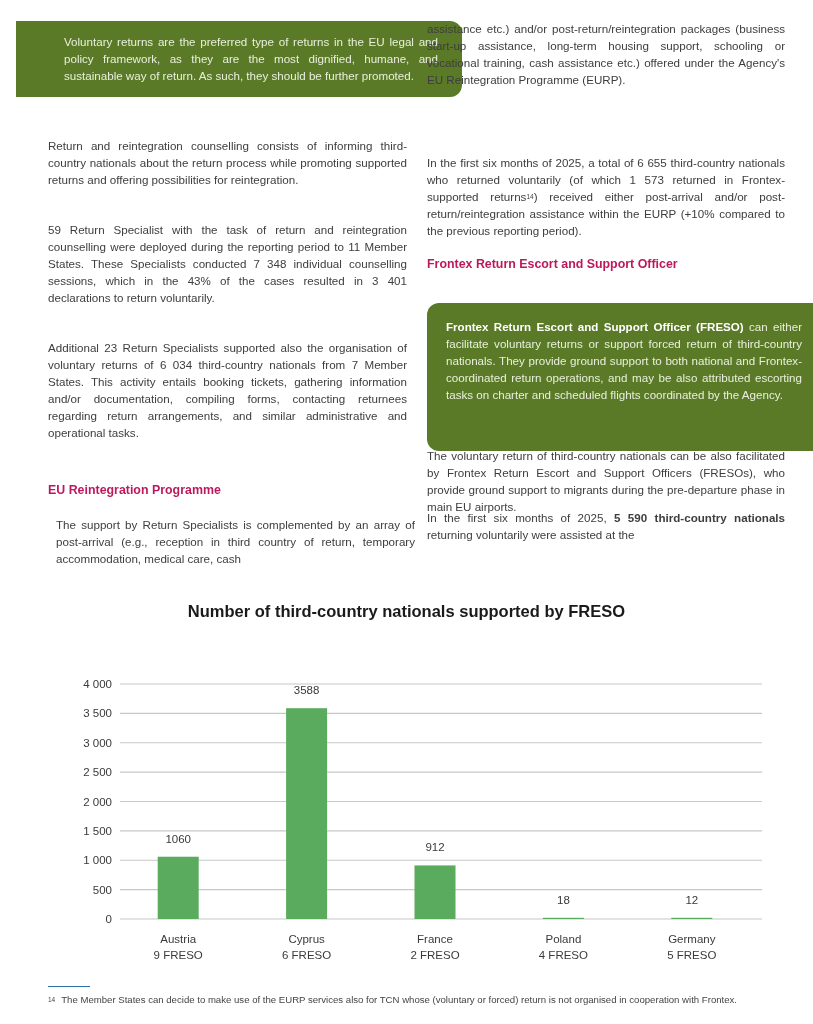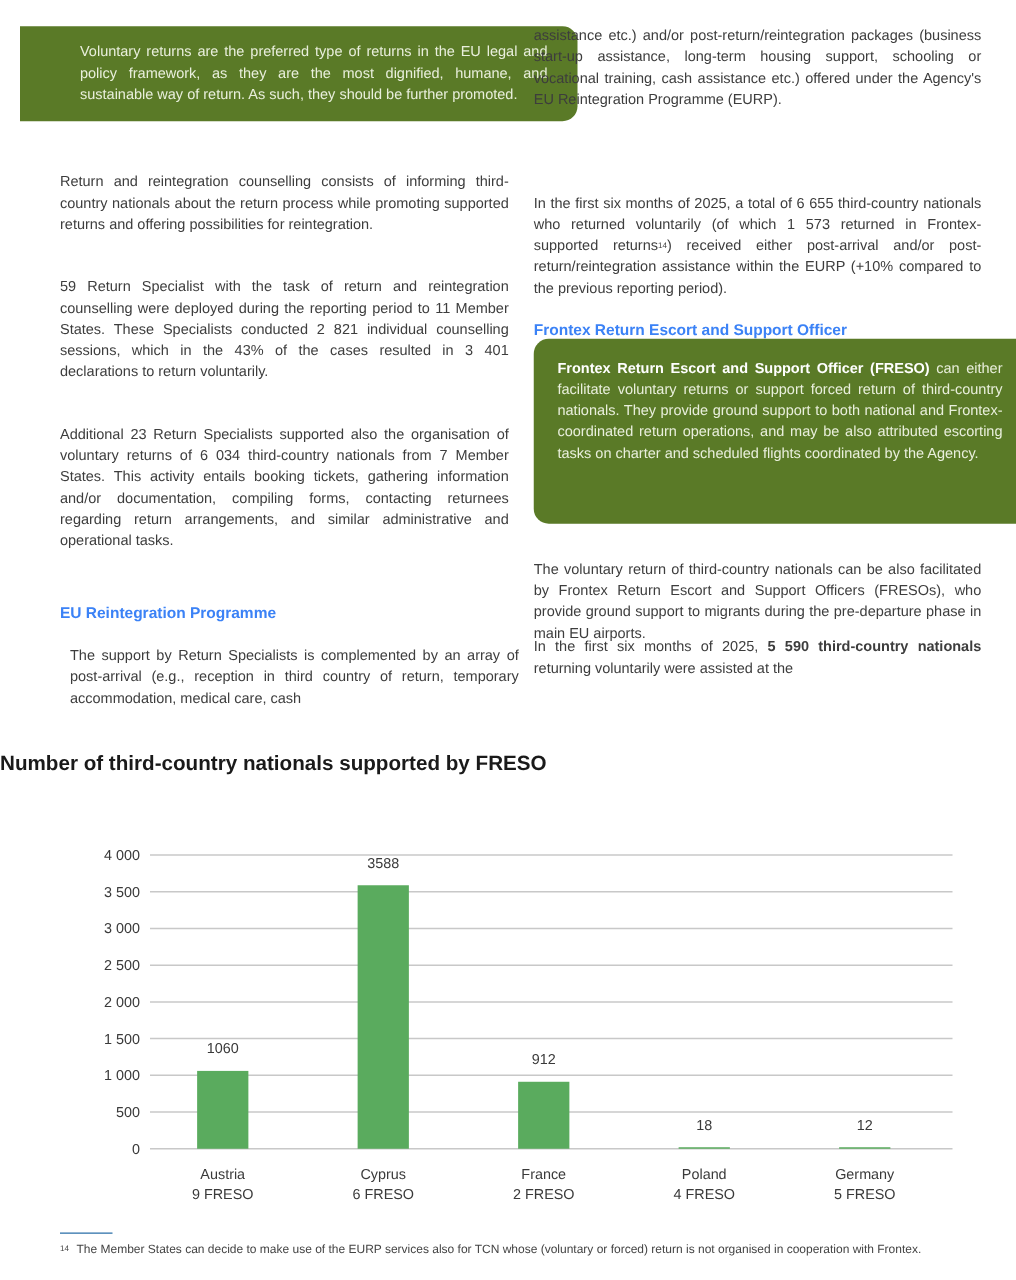--- a/index.html
+++ b/index.html
@@ -6,39 +6,39 @@
   body {
     width:813px; height:1024px; position:relative; overflow:hidden;
     background:#ffffff; font-family:"Liberation Sans", sans-serif; color:#3c3c3c;
   }
   .p { position:absolute; font-size:11.6px; line-height:16.9px; text-align:justify; margin:0; color:#3d3d3d; }
   .callout {
     position:absolute; background:#5a7a27; color:#e9efdc;
     font-size:11.6px; line-height:16.9px; text-align:justify; box-sizing:border-box;
   }
   .callout-left { left:16px; top:21px; width:446px; height:76px; border-radius:0 12px 12px 0; padding:13px 24px 0 48px; }
-  .callout-right { left:427px; top:271px; width:386px; height:148px; border-radius:12px 0 0 12px; padding:16px 11px 0 19px; }
+  .callout-right { left:427px; top:303px; width:386px; height:148px; border-radius:12px 0 0 12px; padding:16px 11px 0 19px; }
   .callout b { color:#ffffff; }
-  .h { position:absolute; font-size:12.4px; font-weight:bold; color:#3b82f6; margin:0; }
-  .chart-title { position:absolute; left:0; width:813px; top:601px; text-align:left; font-weight:bold; font-size:16.5px; line-height:21px; color:#1a1a1a; }
+  .h { position:absolute; font-size:12.4px; font-weight:bold; color:#be185d; margin:0; }
+  .chart-title { position:absolute; left:0; width:813px; top:601px; text-align:center; font-weight:bold; font-size:16.5px; line-height:21px; color:#1a1a1a; }
   svg text { font-family:"Liberation Sans", sans-serif; }
   .fn-rule { position:absolute; left:48px; top:986px; width:42px; height:1px; background:#2a6fa8; }
   .fn { position:absolute; left:48px; top:993px; width:720px; font-size:9.6px; line-height:14px; color:#444; }
   .fn sup { font-size:6.5px; vertical-align:top; margin-right:6px; }
   sup.ref { font-size:6.5px; vertical-align:top; }
 </style>
 </head>
 <body>
 
 <div class="callout callout-left">
   <span>Voluntary returns are the preferred type of returns in the EU legal and policy framework, as they are the most dignified, humane, and sustainable way of return. As such, they should be further promoted.</span>
 </div>
 
 <p class="p" style="left:48px; top:138px; width:359px;">Return and reintegration counselling consists of informing third-country nationals about the return process while promoting supported returns and offering possibilities for reintegration.</p>
-<p class="p" style="left:48px; top:222px; width:359px;">59 Return Specialist with the task of return and reintegration counselling were deployed during the reporting period to 11 Member States. These Specialists conducted 2 821 individual counselling sessions, which in the 43% of the cases resulted in 3 401 declarations to return voluntarily.</p>
+<p class="p" style="left:48px; top:222px; width:359px;">59 Return Specialist with the task of return and reintegration counselling were deployed during the reporting period to 11 Member States. These Specialists conducted 7 348 individual counselling sessions, which in the 43% of the cases resulted in 3 401 declarations to return voluntarily.</p>
 <p class="p" style="left:48px; top:340px; width:359px;">Additional 23 Return Specialists supported also the organisation of voluntary returns of 6 034 third-country nationals from 7 Member States. This activity entails booking tickets, gathering information and/or documentation, compiling forms, contacting returnees regarding return arrangements, and similar administrative and operational tasks.</p>
 <h3 class="h" style="left:48px; top:483px;">EU Reintegration Programme</h3>
 <p class="p" style="left:56px; top:517px; width:359px;">The support by Return Specialists is complemented by an array of post-arrival (e.g., reception in third country of return, temporary accommodation, medical care, cash</p>
 
 <p class="p" style="left:427px; top:21px; width:358px;">assistance etc.) and/or post-return/reintegration packages (business start-up assistance, long-term housing support, schooling or vocational training, cash assistance etc.) offered under the Agency's EU Reintegration Programme (EURP).</p>
 <p class="p" style="left:427px; top:155px; width:358px;"><span>In the first six months of 2025, a total of 6 655 third-country nationals who returned voluntarily (of which 1 573 returned in Frontex-supported returns</span><sup class="ref">14</sup><span>) received either post-arrival and/or post-return/reintegration assistance within the EURP (+10% compared to the previous reporting period).</span></p>
 <h3 class="h" style="left:427px; top:257px;">Frontex Return Escort and Support Officer</h3>
 
 <div class="callout callout-right">
   <b>Frontex Return Escort and Support Officer (FRESO)</b><span> can either facilitate voluntary returns or support forced return of third-country nationals. They provide ground support to both national and Frontex-coordinated return operations, and may be also attributed escorting tasks on charter and scheduled flights coordinated by the Agency.</span>

